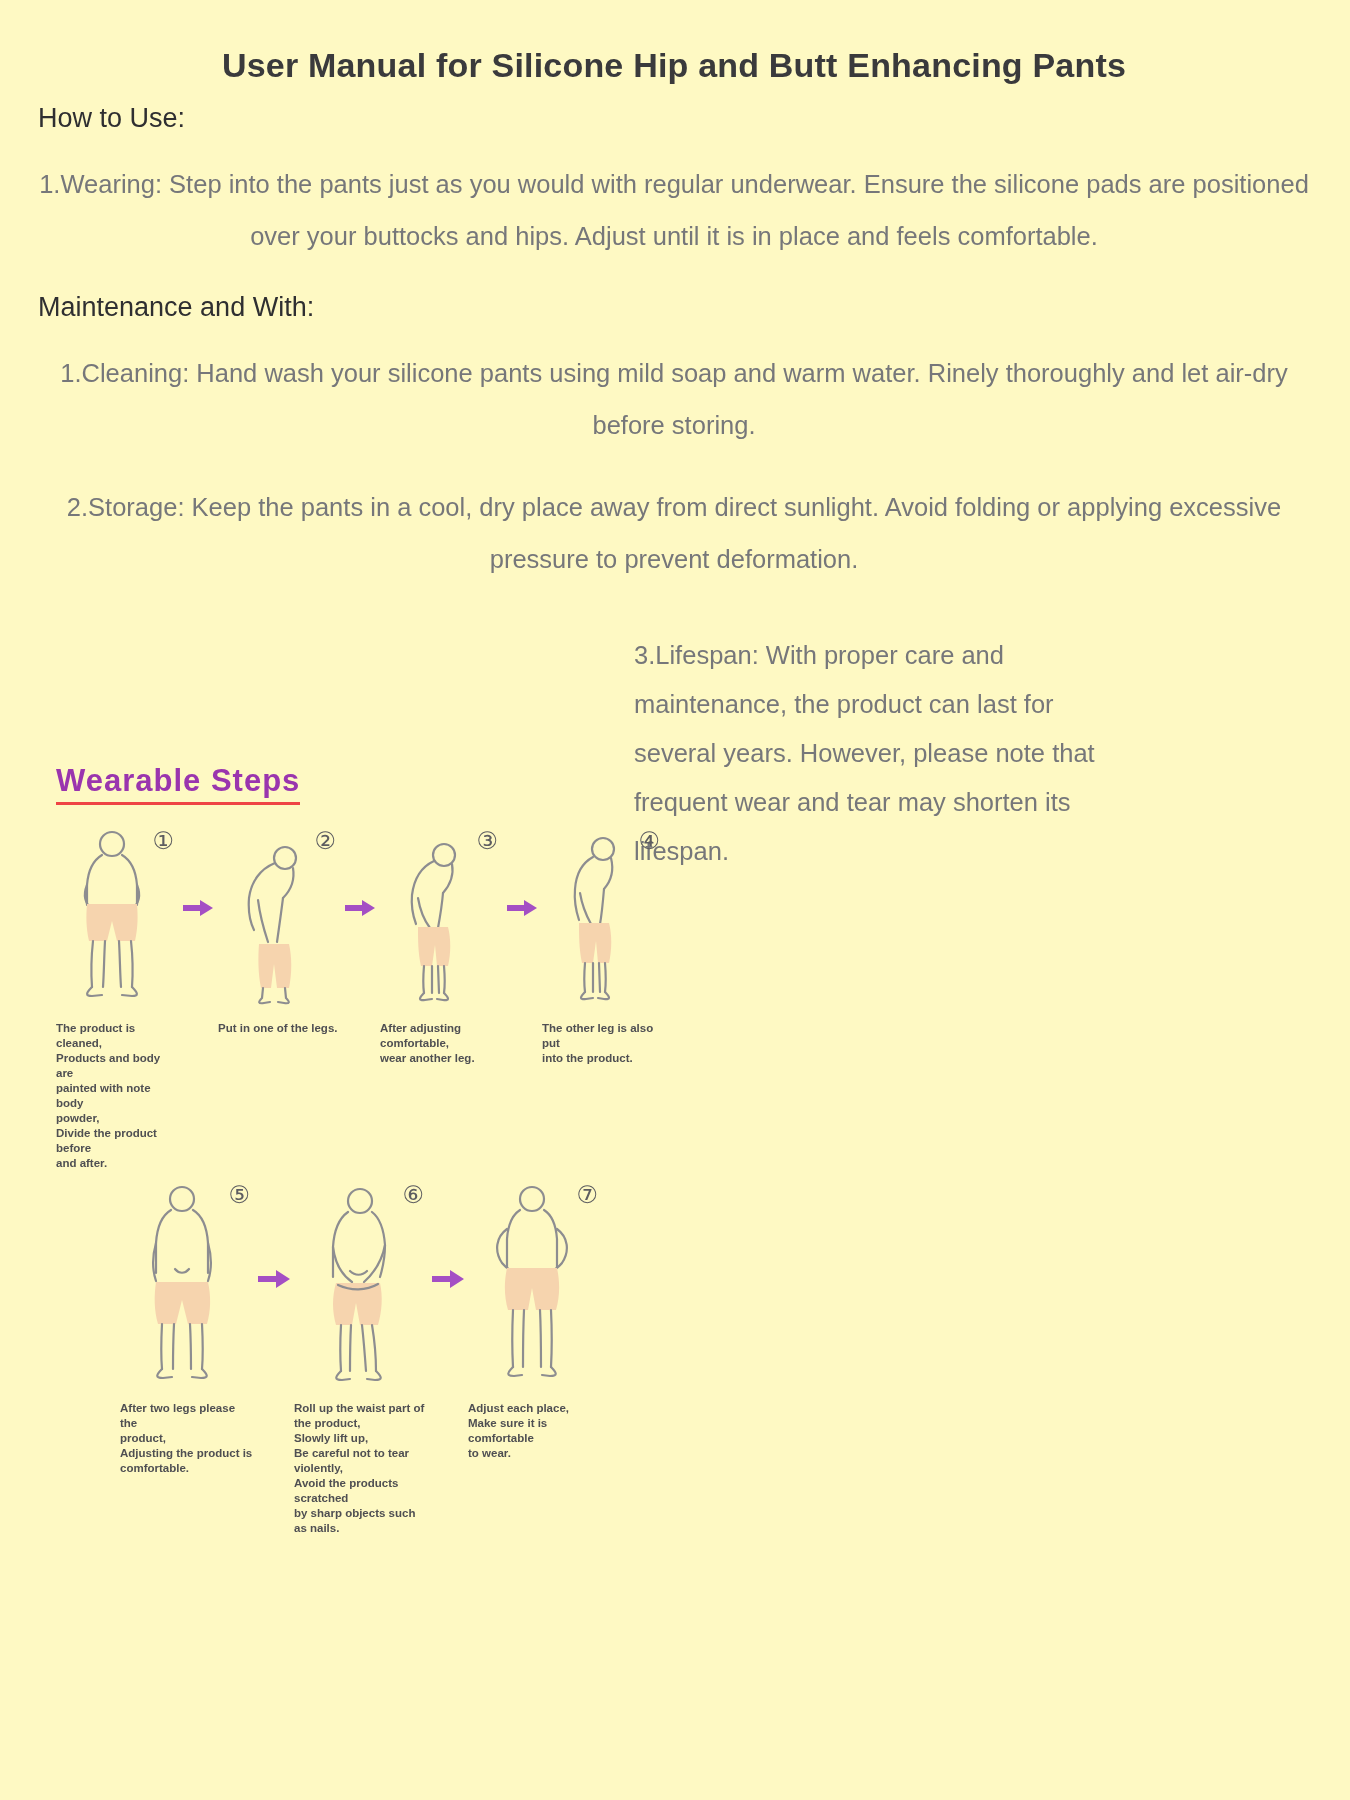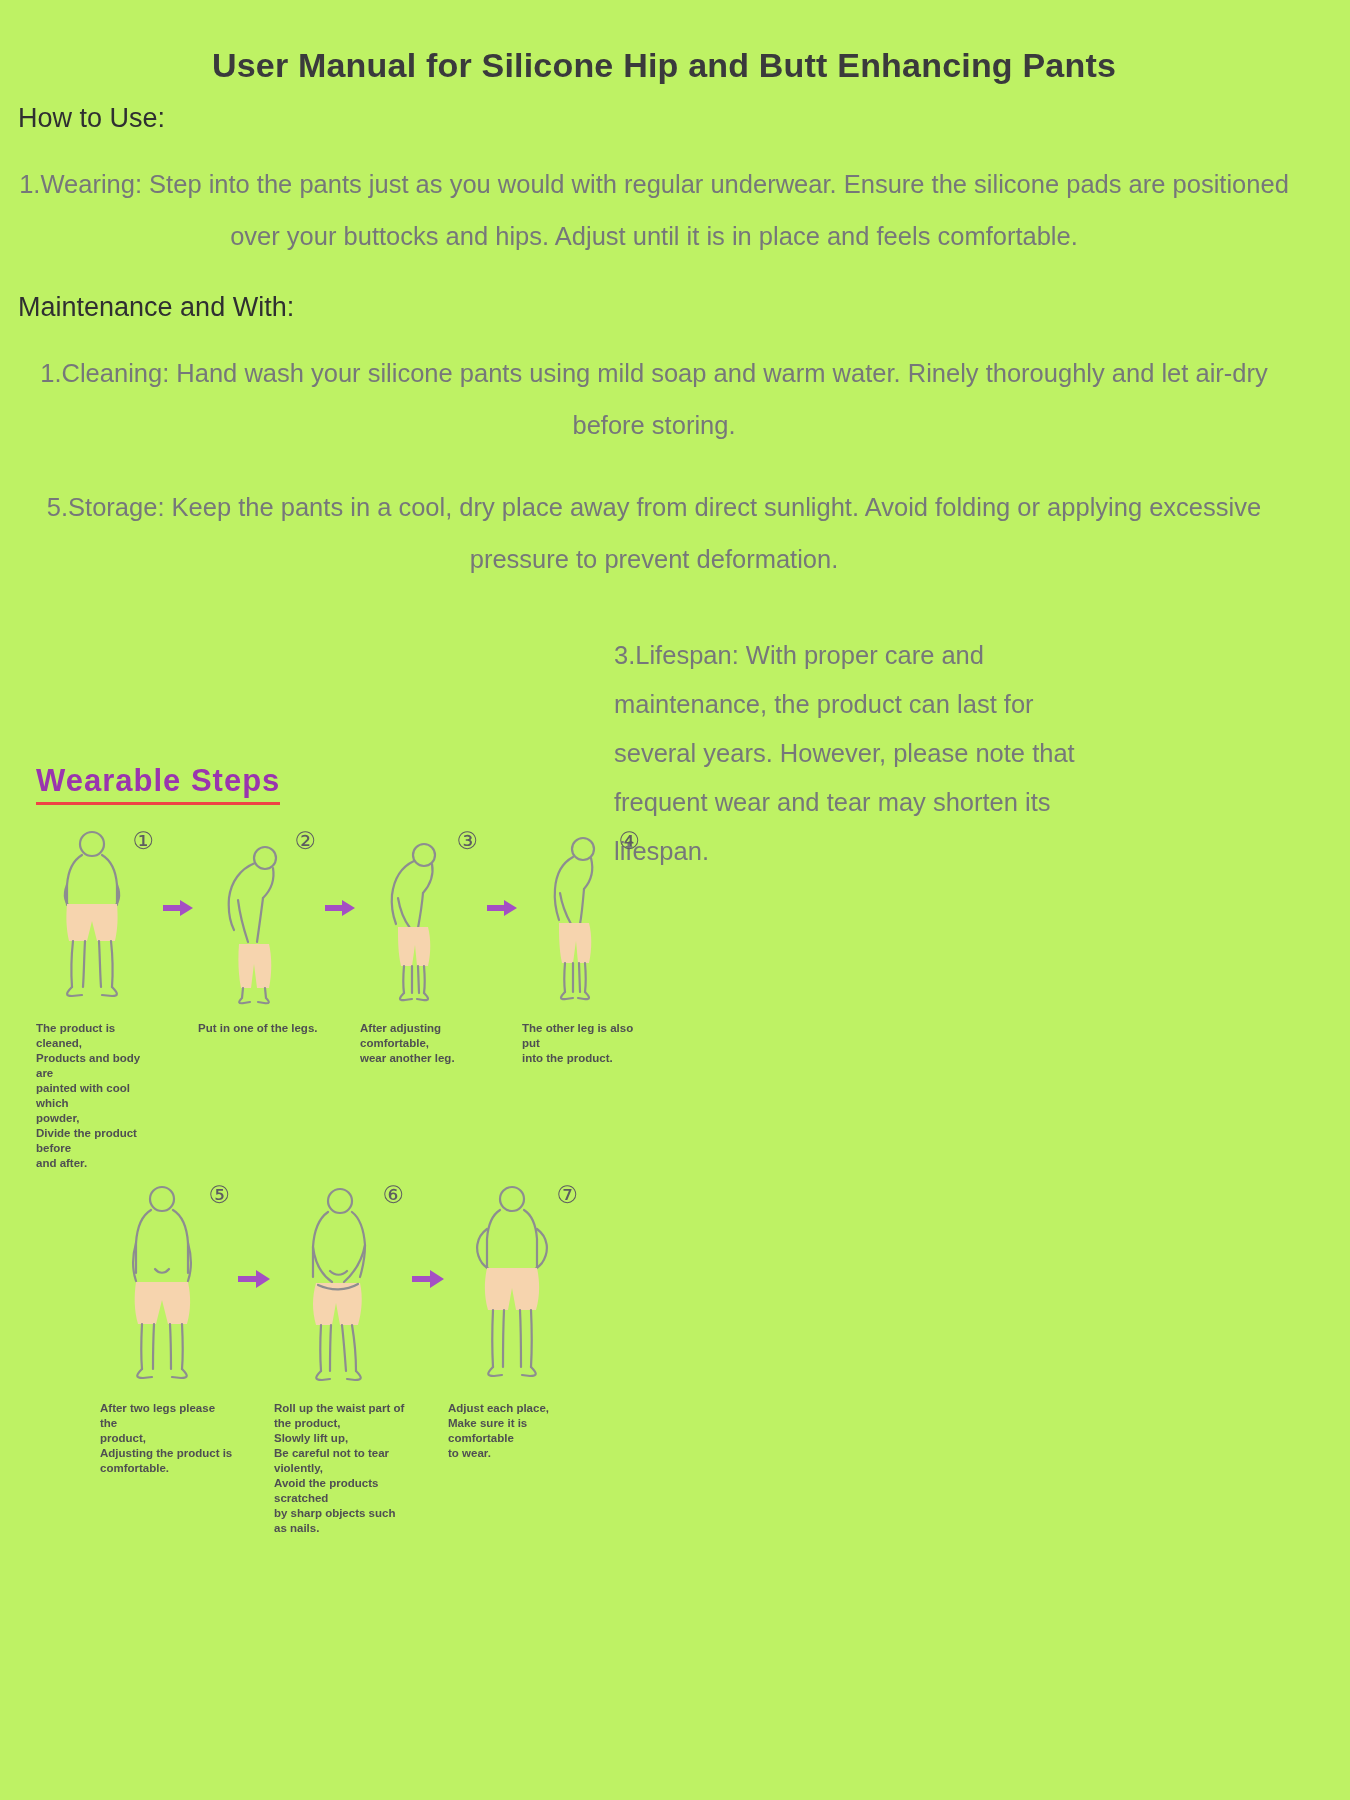--- a/index.html
+++ b/index.html
@@ -3,24 +3,24 @@
 <meta charset="utf-8">
 <style>
   html,body{margin:0;padding:0;}
   body{
     font-family:"Liberation Sans","DejaVu Sans",sans-serif;
     background:#fcfbf8;
   }
   .page{
     position:relative;
     width:1350px;height:1800px;
-    background:#bef264;
+    background:#fef9c3;
     overflow:hidden;
     box-sizing:border-box;
-    padding:46px 40px 0 18px;
+    padding:46px 40px 0 38px;
     color:#76777a;
   }
   h1.title{
     margin:0 0 18px 0;
     text-align:center;
     font-size:34px;
     font-weight:bold;
     color:#3a3a3c;
     letter-spacing:.2px;
   }
@@ -114,21 +114,21 @@
   <h1 class="title">User Manual for Silicone Hip and Butt Enhancing Pants</h1>
 
   <section>
     <h2 class="sec">How to Use:</h2>
     <p class="body">1.Wearing: Step into the pants just as you would with regular underwear. Ensure the silicone pads are positioned over your buttocks and hips. Adjust until it is in place and feels comfortable.</p>
   </section>
 
   <section>
     <h2 class="sec">Maintenance and With:</h2>
     <p class="body">1.Cleaning: Hand wash your silicone pants using mild soap and warm water. Rinely thoroughly and let air-dry before storing.</p>
-    <p class="body">5.Storage: Keep the pants in a cool, dry place away from direct sunlight. Avoid folding or applying excessive pressure to prevent deformation.</p>
+    <p class="body">2.Storage: Keep the pants in a cool, dry place away from direct sunlight. Avoid folding or applying excessive pressure to prevent deformation.</p>
   </section>
 
   <div class="bottom">
 
     <div class="illus-col">
       <span class="ws-title">Wearable Steps</span>
 
       
       <div class="steps-row row1">
 
@@ -143,21 +143,21 @@
             <path d="M31 77 C30 90 30 100 33 114 L51 114 L56 94 L61 114 L79 114 C82 100 82 90 81 77 Z" fill="#f6d4ae" stroke="none"></path>
             <path d="M37 114 C35 132 35 146 36 160"></path>
             <path d="M49 114 C48 132 48 146 47 160"></path>
             <path d="M63 114 C64 132 64 146 65 160"></path>
             <path d="M75 114 C77 132 77 146 76 160"></path>
             <path d="M36 160 C30 166 29 169 36 169 L46 168"></path>
             <path d="M76 160 C82 166 83 169 76 169 L66 168"></path>
           </svg>
           <div class="caption">The product is cleaned,
 Products and body are
-painted with cool which
+painted with note body
 powder,
 Divide the product before
 and after.</div>
         </div>
 
         <div class="arrow">
           <svg width="34" height="18" viewBox="0 0 34 18">
               <path d="M2 6 h17 v-5 l13 8 -13 8 v-5 h-17 z" fill="#a44fc4"></path>
             </svg>
         </div>

